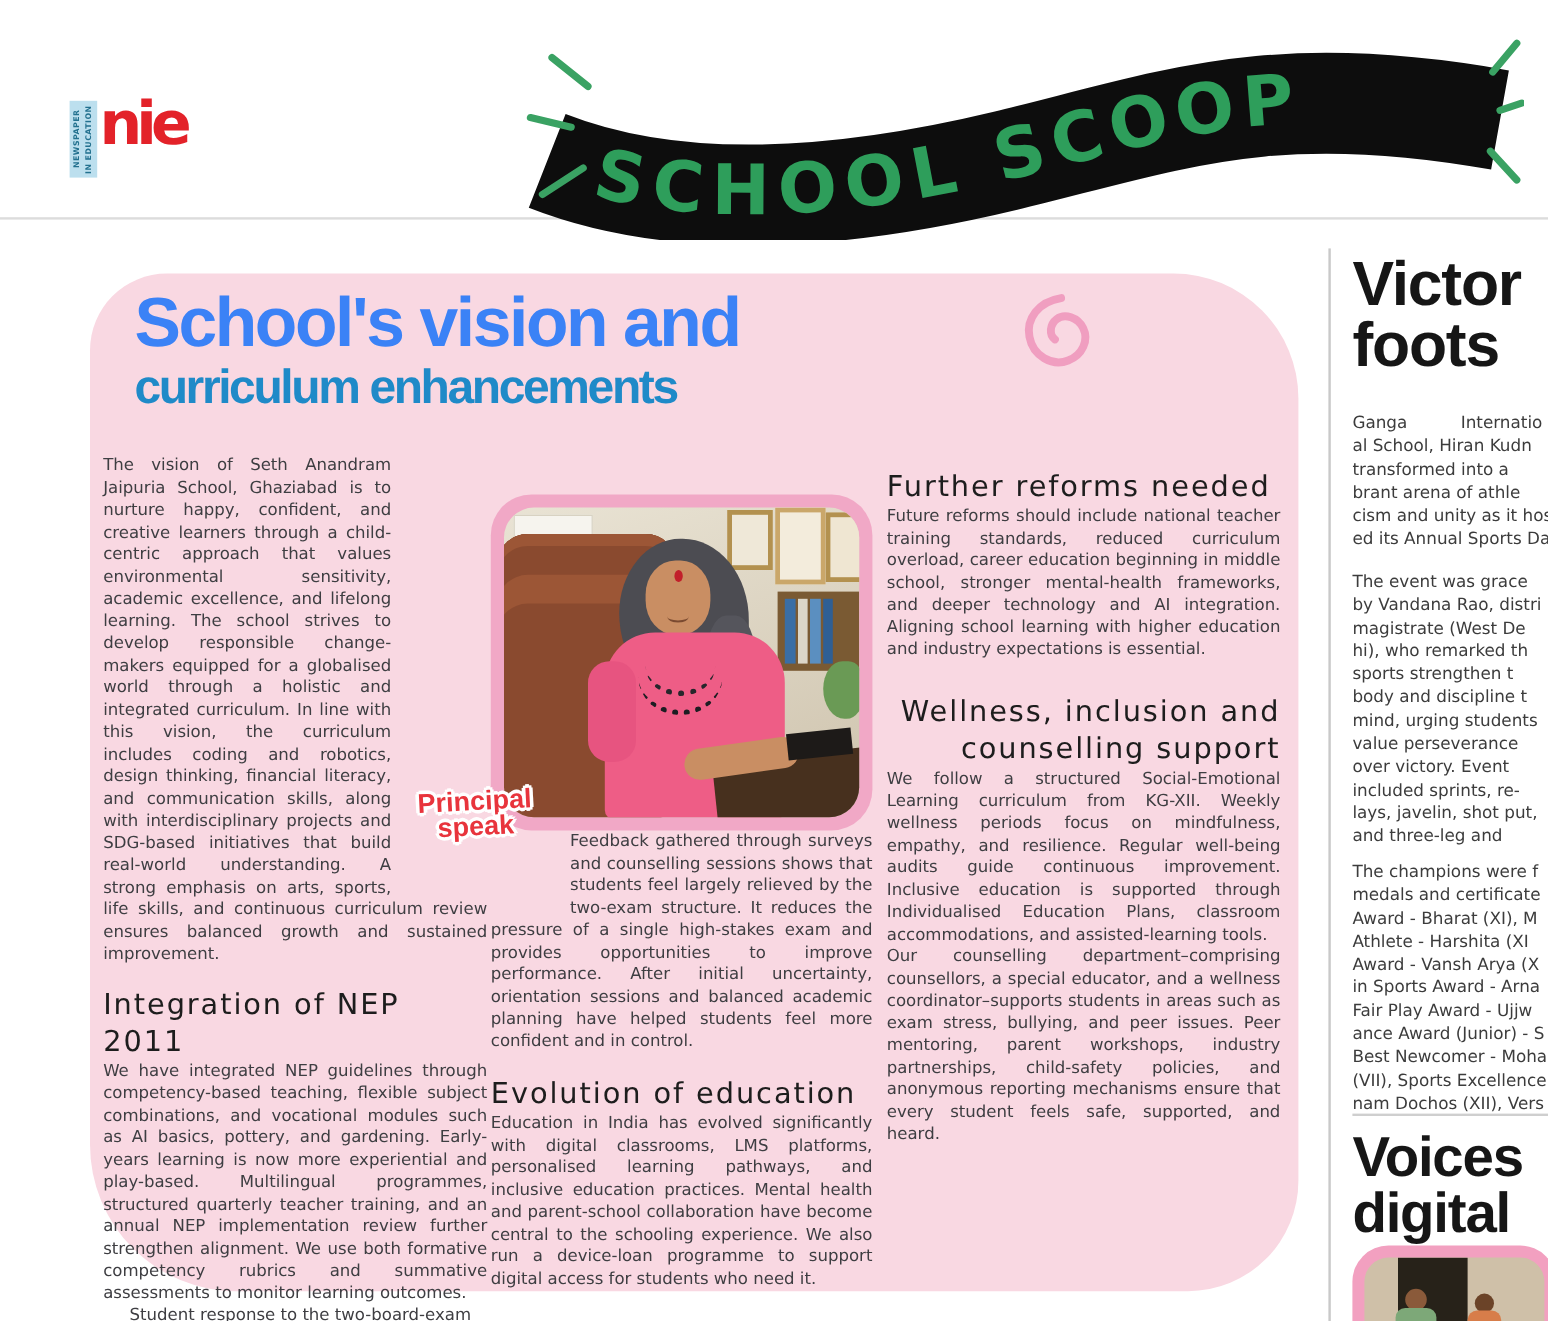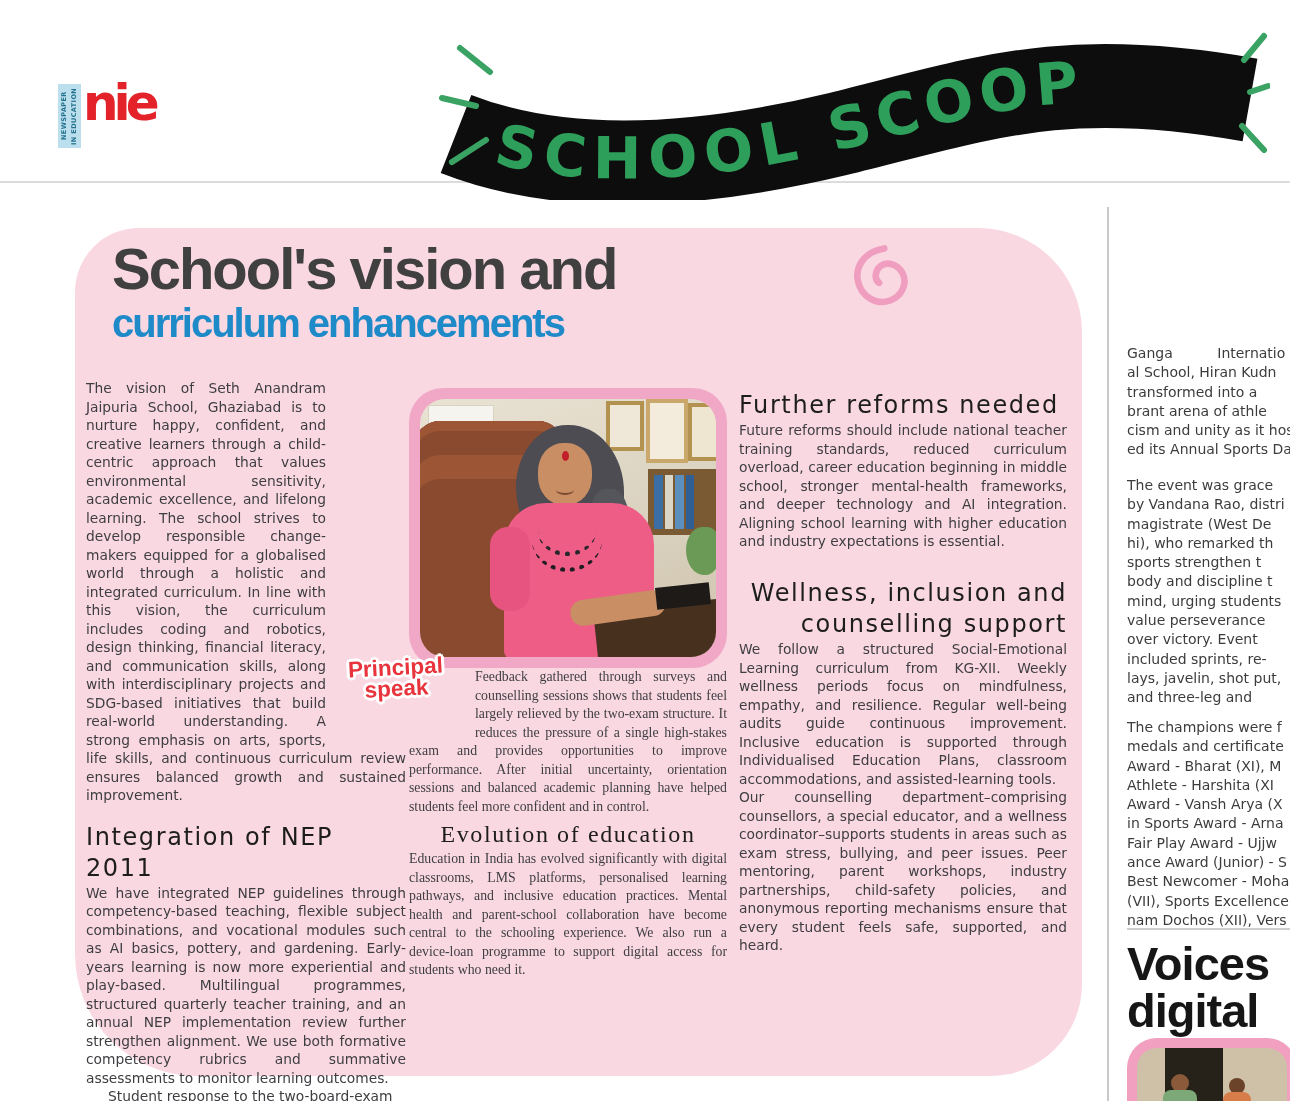--- a/index.html
+++ b/index.html
@@ -14,29 +14,29 @@
             padding:2px 1px;text-align:center;margin-top:12px;}
   .logo-text{font-size:50px;font-weight:900;color:#e32229;letter-spacing:-5px;
              line-height:62px;font-family:"DejaVu Sans",sans-serif;margin-left:2px;}
   .top-rule{position:absolute;left:0;top:181px;width:1290px;height:2px;background:#dcdcdc;}
   .banner{position:absolute;left:438px;top:22px;width:832px;height:178px;}
 
   
   .pink-box{position:absolute;left:75px;top:228px;width:1007px;height:848px;
             background:#f9d8e2;border-radius:64px 104px 92px 122px;}
   .headline1{position:absolute;left:112px;top:240px;font-family:"Liberation Sans",sans-serif;
-             font-size:58px;font-weight:900;letter-spacing:-2px;color:#404040;line-height:1;}
+             font-size:58px;font-weight:900;letter-spacing:-2px;color:#3b82f6;line-height:1;}
   .headline2{position:absolute;left:112px;top:303px;font-family:"Liberation Sans",sans-serif;
              font-size:40px;font-weight:900;letter-spacing:-2px;color:#1f8ac8;line-height:1;}
   .spiral{position:absolute;left:852px;top:244px;width:66px;height:66px;}
 
   .col{position:absolute;text-align:justify;font-size:13.8px;line-height:18.5px;color:#3e3e42;}
   .col p{margin:0;}
   .col1{left:86px;top:379px;width:320px;}
-  .col2{left:409px;top:388px;width:318px;font-family:Liberation Serif, serif;}
+  .col2{left:409px;top:412px;width:318px;}
   .col3{left:739px;top:390px;width:328px;}
 
   .hand-head{font-size:24px;letter-spacing:1.6px;color:#1d1d1d;font-weight:500;
              text-align:left;line-height:1.3;white-space:pre-line;}
   .notch-r{float:right;width:80px;height:96px;margin-top:268px;}
   .nep-head{margin-top:17px;}
   .nep-body{margin-top:8px;}
   .caption{margin-top:15px;padding-left:22px;text-align:left;}
 
   .photo-frame{width:318px;height:280px;background:#f1a8c6;border-radius:34px;box-sizing:border-box;padding:11px;}
@@ -71,21 +71,21 @@
   .desk{left:176px;top:206px;width:130px;height:60px;background:#47301e;transform:rotate(-6deg);}
   .diary{left:236px;top:186px;width:54px;height:22px;background:#1d1a18;transform:rotate(-6deg);}
 
   .badge{position:absolute;left:341px;top:657px;width:110px;text-align:center;
          font-size:22.5px;line-height:21px;font-weight:900;color:#e8343c;
          font-family:"Liberation Sans",sans-serif;transform:rotate(-3deg);white-space:pre-line;
          text-shadow:-2px -2px 0 #fff,2px -2px 0 #fff,-2px 2px 0 #fff,2px 2px 0 #fff,
                      -3px 0 0 #fff,3px 0 0 #fff,0 3px 0 #fff,0 -3px 0 #fff;}
   .notch-l{float:left;width:66px;height:57px;}
   .feedback{margin-top:13px;}
-  .evo-head{margin-top:3px;text-align:center;}
+  .evo-head{margin-top:19px;}
   .evo-body{margin-top:9px;}
 
   .ref-body{margin-top:11px;}
   .well-head{margin-top:27px;text-align:right;}
   .well-body{margin-top:11px;}
   .coun-body{margin-top:14px;}
   .byline{margin-top:19px;text-align:right;font-weight:bold;color:#1c1c1c;
           font-size:15.3px;line-height:1.32;white-space:pre-line;}
 
   
@@ -195,20 +195,22 @@
   <div class="col col3">
     <div class="hand-head">Further reforms needed</div>
     <p class="ref-body">Future reforms should include national teacher training standards, reduced curriculum overload, career education beginning in middle school, stronger mental-health frameworks, and deeper technology and AI integration. Aligning school learning with higher education and industry expectations is essential.</p>
     <div class="hand-head well-head">Wellness, inclusion and
 counselling support</div>
     <p class="well-body">We follow a structured Social-Emotional Learning curriculum from KG-XII. Weekly wellness periods focus on mindfulness, empathy, and resilience. Regular well-being audits guide continuous improvement. Inclusive education is supported through Individualised Education Plans, classroom accommodations, and assisted-learning tools.</p>
     <p class="coun-body">Our counselling department–comprising counsellors, a special educator, and a wellness coordinator–supports students in areas such as exam stress, bullying, and peer issues. Peer mentoring, parent workshops, industry partnerships, child-safety policies, and anonymous reporting mechanisms ensure that every student feels safe, supported, and heard.</p>
   </div>
 
   <div class="v-divider"></div>
+  <div class="rc-head">Victor
+foots</div>
   <div class="rc-p rc-p1">Ganga          Internatio
 al School, Hiran Kudn
 transformed into a
 brant arena of athle
 cism and unity as it hos
 ed its Annual Sports Day</div>
   <div class="rc-p rc-p2">The event was grace
 by Vandana Rao, distri
 magistrate (West De
 hi), who remarked th

